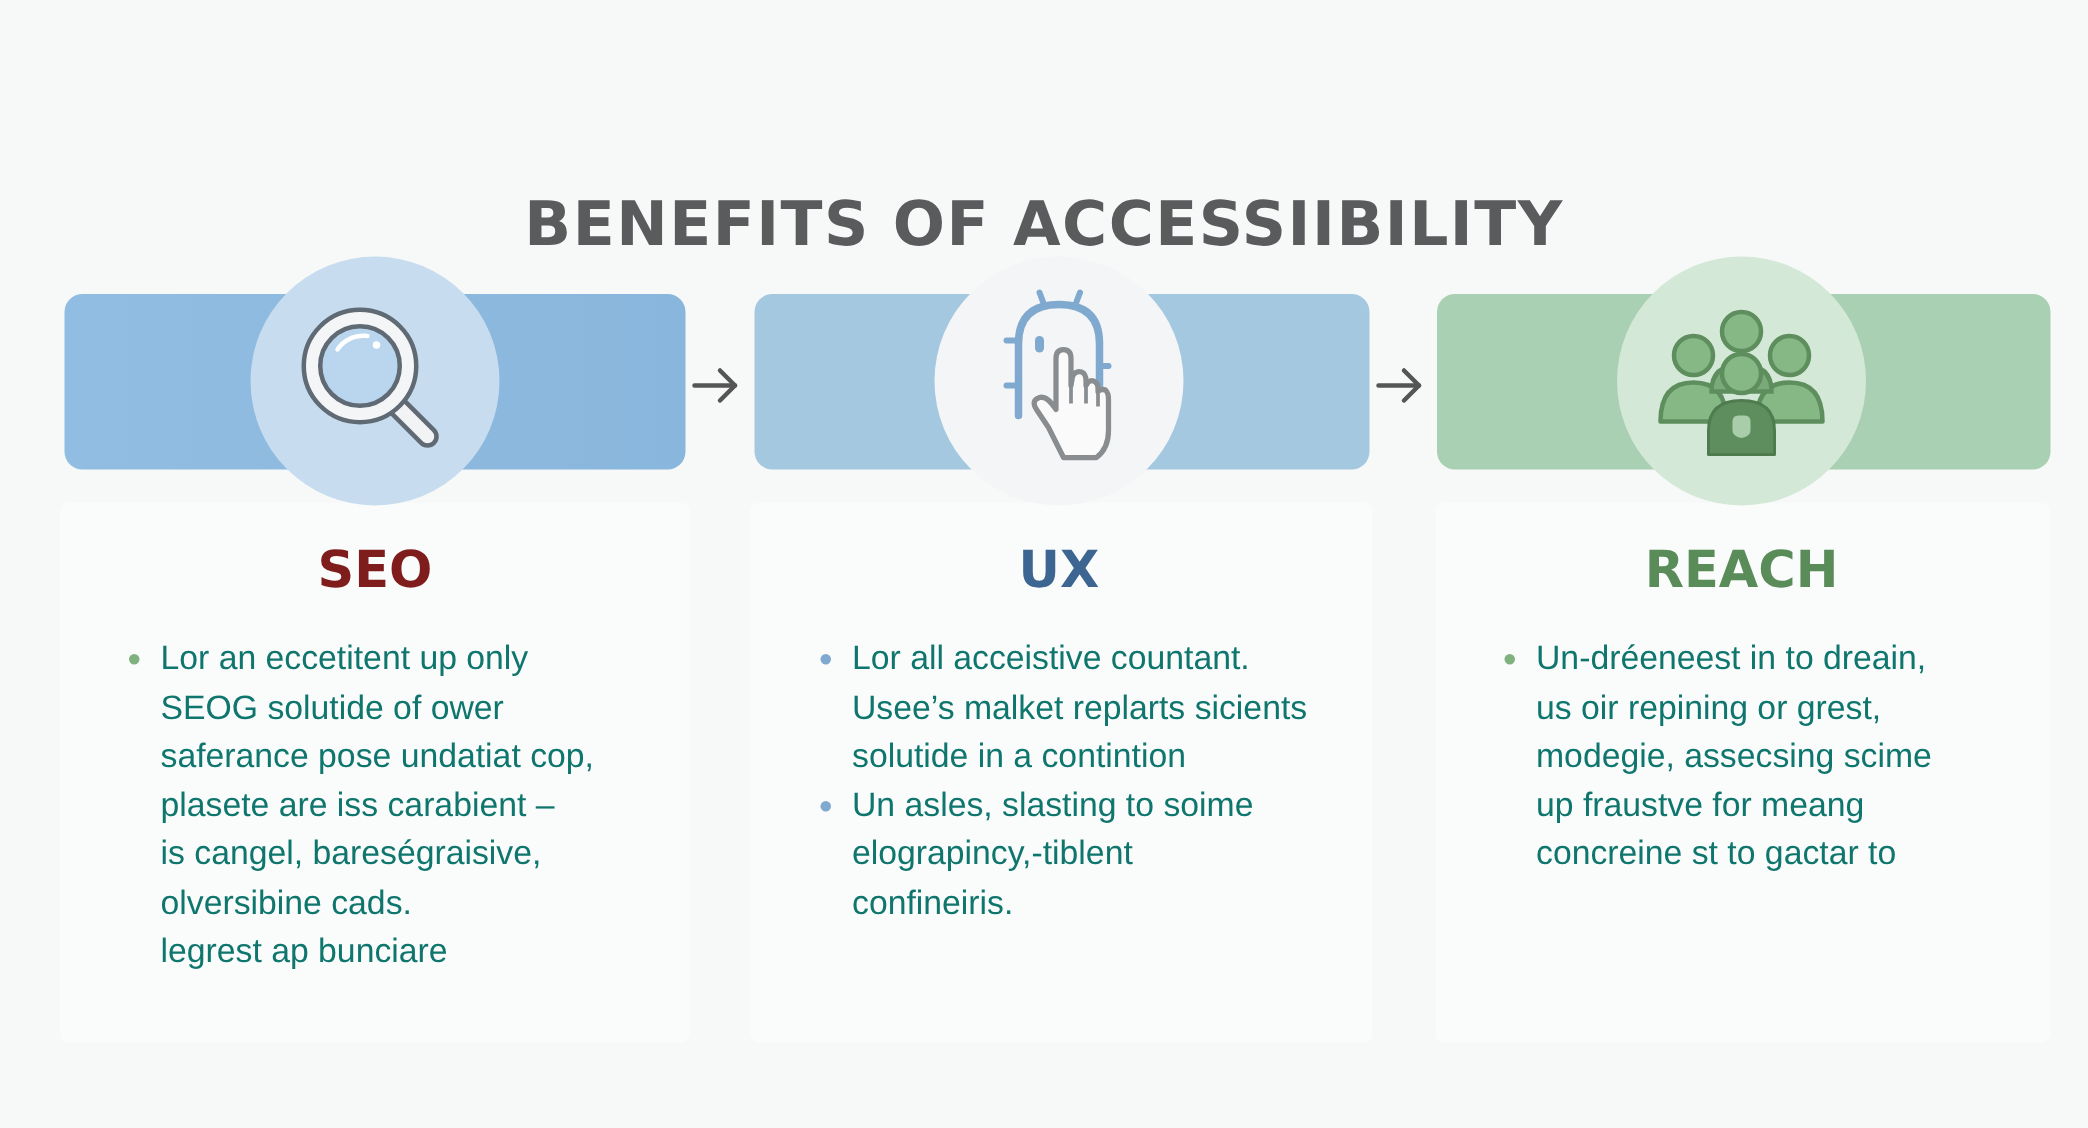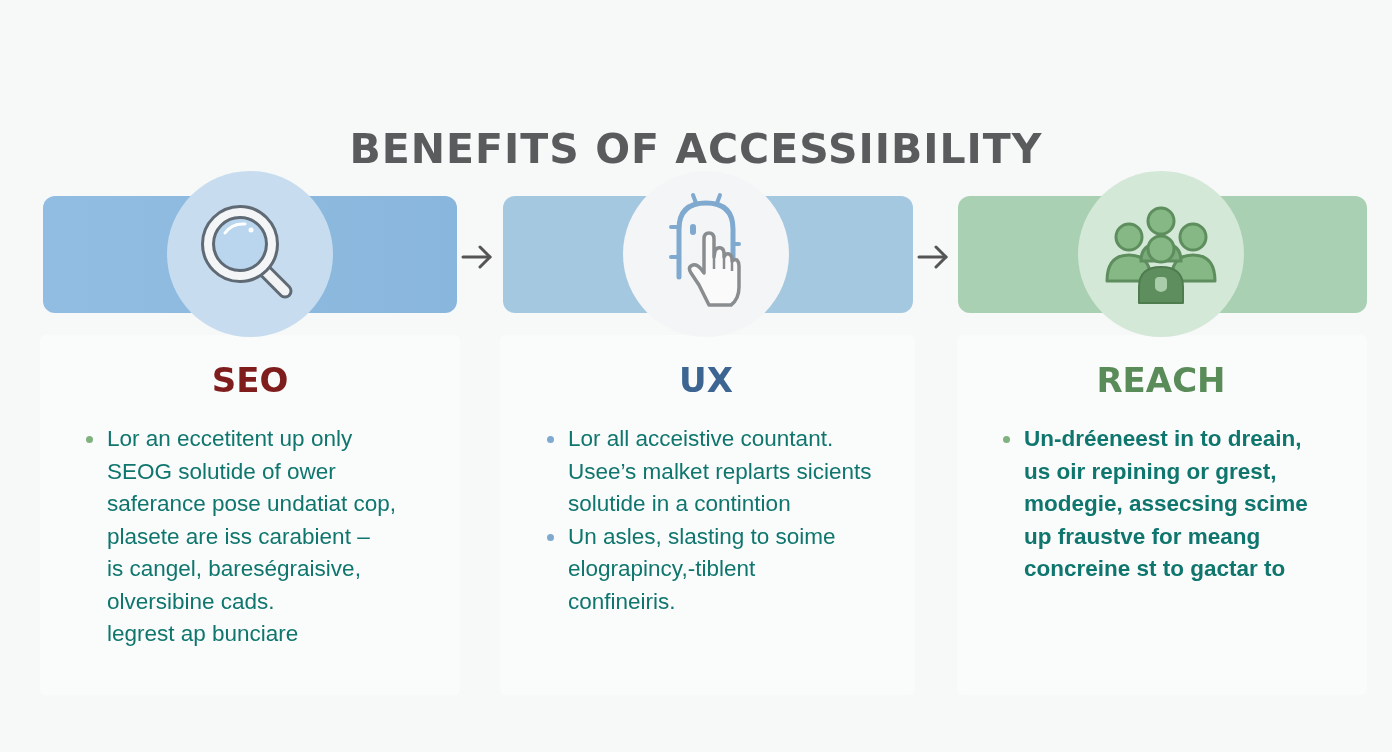--- a/index.html
+++ b/index.html
@@ -142,21 +142,21 @@
         <path d="M70 82 Q70 56 92 56 Q114 56 114 82 Z" fill="#86b886" stroke="#5e8e5e" stroke-width="3" stroke-linejoin="round"></path>
 
         <path d="M40 62 Q40 44 60 44 Q80 44 80 62 Z" fill="#7aaa7a" stroke="#5e8e5e" stroke-width="3"></path>
         <circle cx="60" cy="50" r="13" fill="#86b886" stroke="#5e8e5e" stroke-width="3"></circle>
 
         <path d="M38 104 L38 88 Q38 68 60 68 Q82 68 82 88 L82 104 Z" fill="#5e8e5e" stroke="#4f7c4f" stroke-width="2" stroke-linejoin="round"></path>
         <path d="M54 82 Q54 78 58 78 L62 78 Q66 78 66 82 L66 88 Q66 92 60 93 Q54 92 54 88 Z" fill="#a9cda9"></path>
       </svg>
     </div>
     <div class="heading" style="left:1061px;width:200px;color:#5a8c59;">REACH</div>
-    <ul class="bullets" style="left:1024px;font-weight:bold;">
+    <ul class="bullets" style="left:1024px;">
       <li>
         <span class="dot" style="background:#7fb27f;"></span>
         <span class="line">Un-dréeneest in to dreain,</span>
         <span class="line">us oir repining or grest,</span>
         <span class="line">modegie, assecsing scime</span>
         <span class="line">up fraustve for meang</span>
         <span class="line">concreine st to gactar to</span>
       </li>
     </ul>
   </div>

